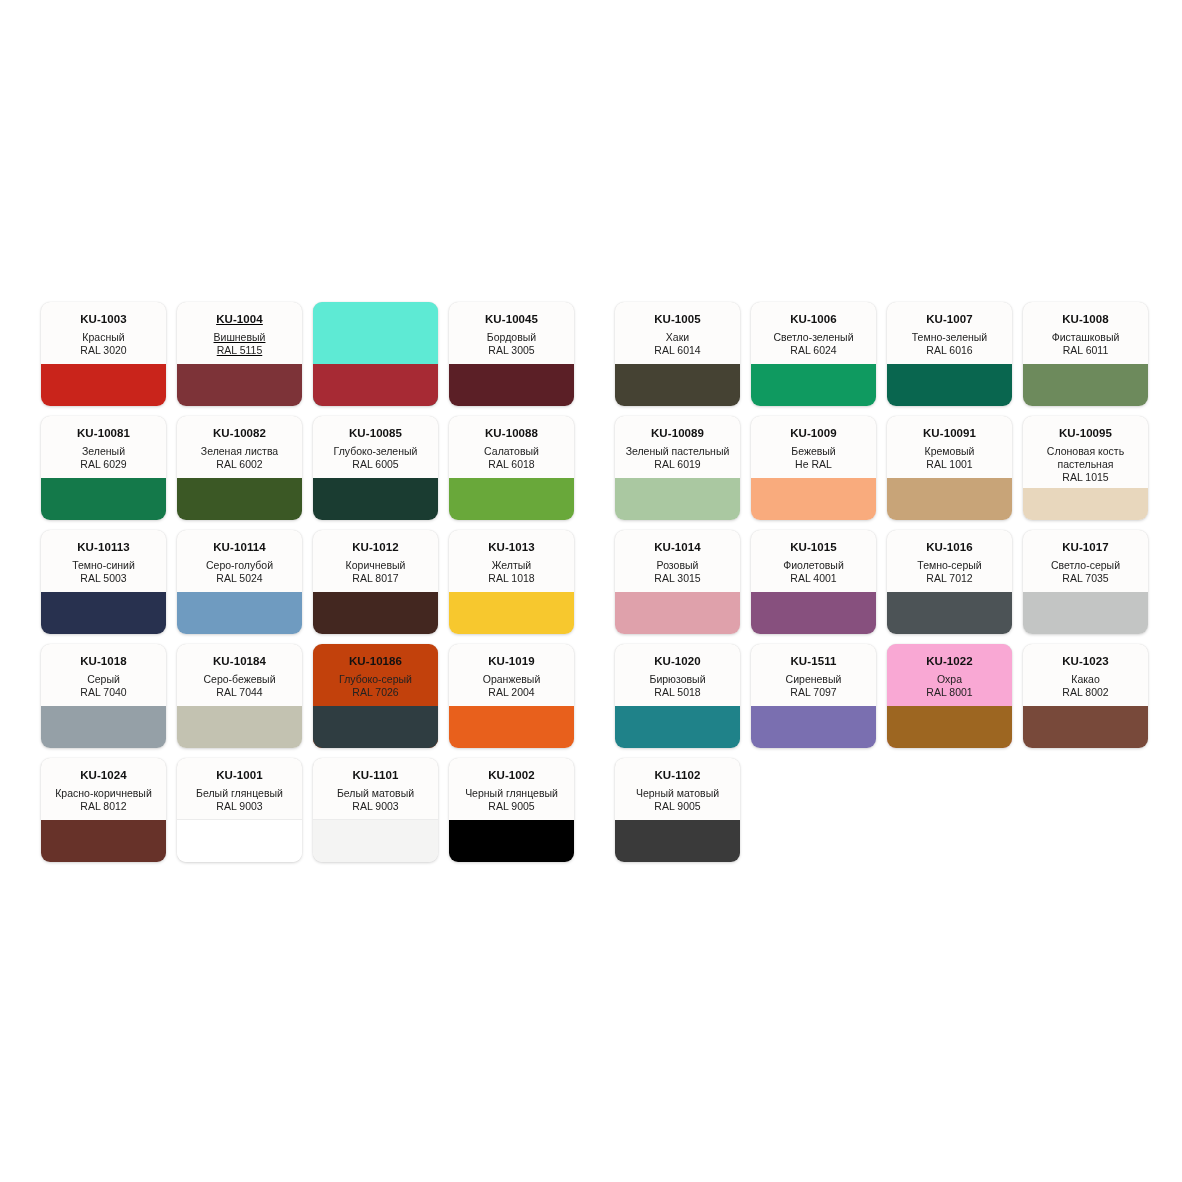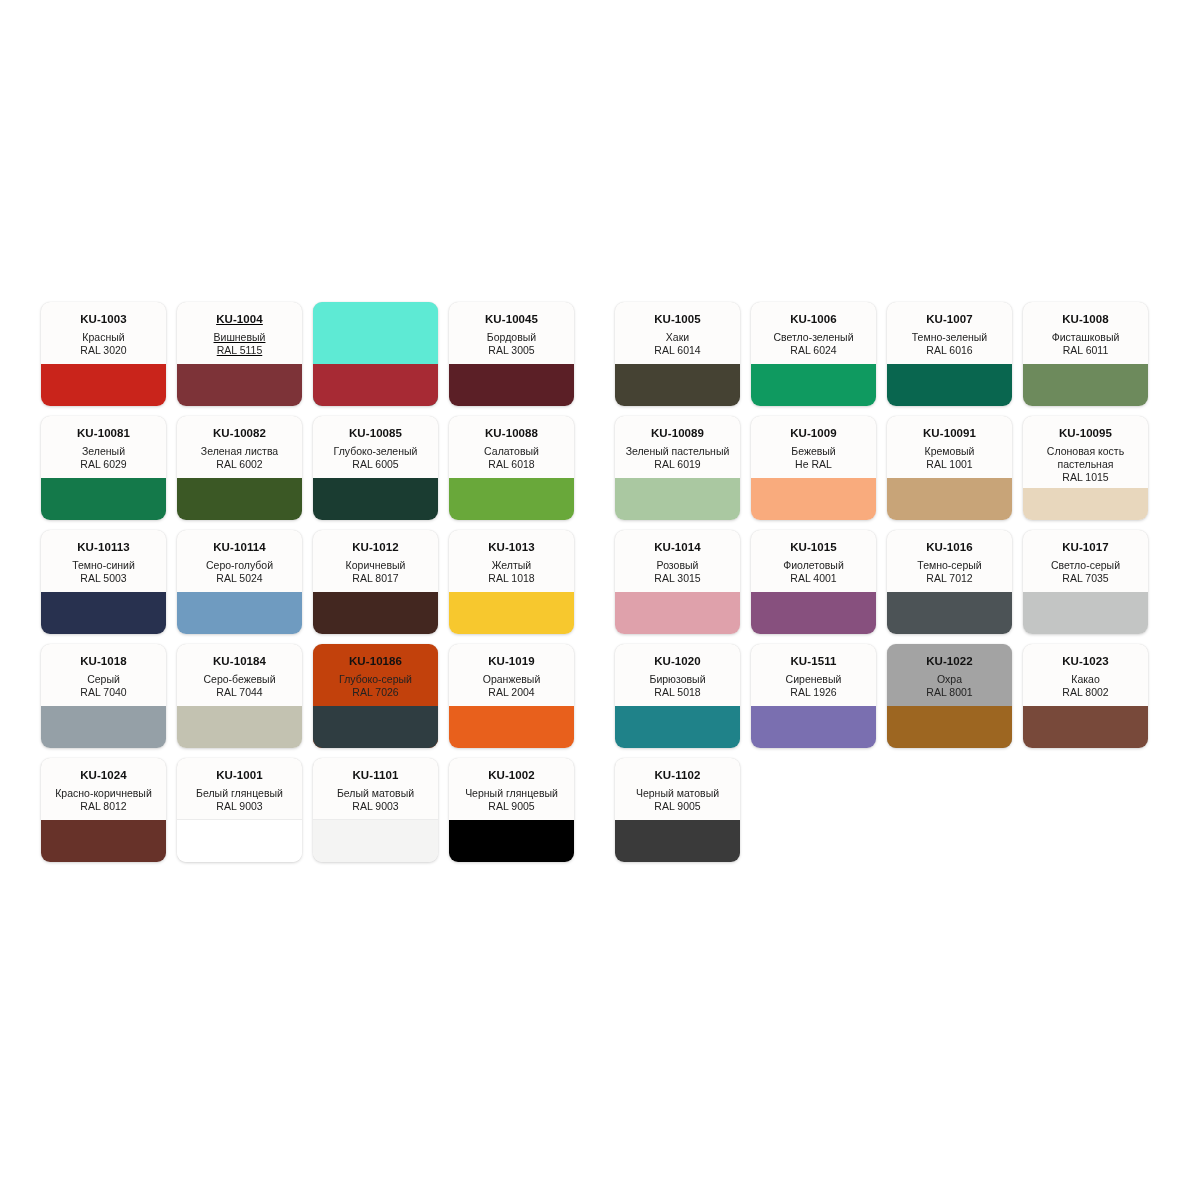--- a/index.html
+++ b/index.html
@@ -340,25 +340,25 @@
             <div class="card-code">KU-1020</div>
             <div class="card-name">Бирюзовый</div>
             <div class="card-ral">RAL 5018</div>
           </div>
           <div class="card-color" style="background: rgb(31, 130, 137);"></div>
         </div>
         <div class="swatch-card" style="background: rgb(253, 252, 251);">
           <div class="card-text">
             <div class="card-code">KU-1511</div>
             <div class="card-name">Сиреневый</div>
-            <div class="card-ral">RAL 1926</div>
+            <div class="card-ral">RAL 7097</div>
           </div>
           <div class="card-color" style="background: rgb(122, 111, 176);"></div>
         </div>
-        <div class="swatch-card" style="background: #a3a3a3;">
+        <div class="swatch-card" style="background: #f9a8d4;">
           <div class="card-text">
             <div class="card-code">KU-1022</div>
             <div class="card-name">Охра</div>
             <div class="card-ral">RAL 8001</div>
           </div>
           <div class="card-color" style="background: rgb(157, 102, 33);"></div>
         </div>
         <div class="swatch-card" style="background: rgb(253, 252, 251);">
           <div class="card-text">
             <div class="card-code">KU-1023</div>

